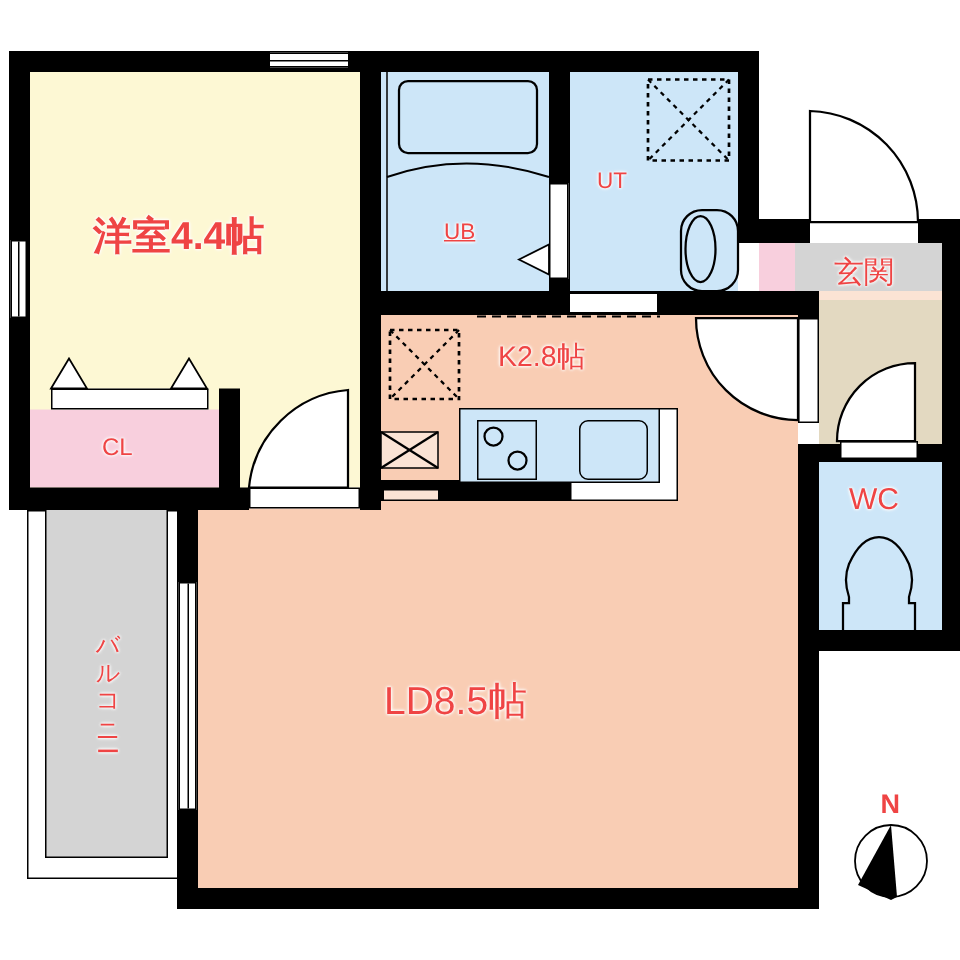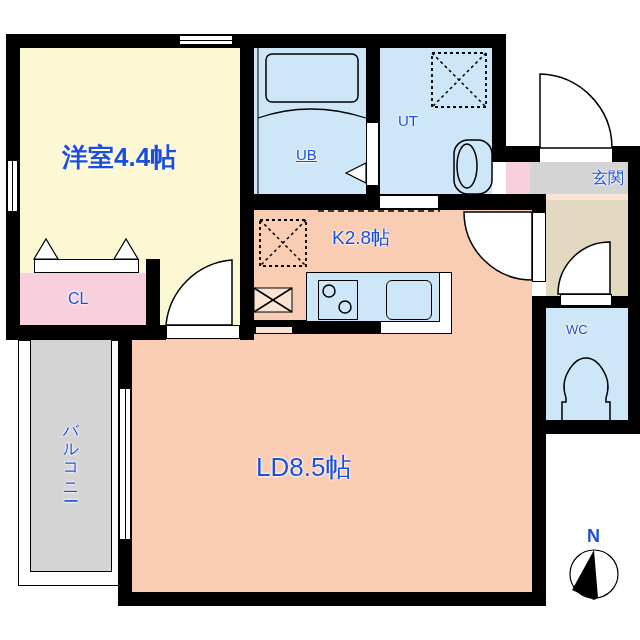--- a/index.html
+++ b/index.html
@@ -1,19 +1,19 @@
 <!DOCTYPE html>
 <html><head>
 <meta charset="utf-8">
 <style>
   html, body { margin:0; padding:0; background:#ffffff; }
   body { width:640px; height:640px; position:relative; overflow:hidden; font-family:"Liberation Sans", sans-serif; }
   .abs { position:absolute; box-sizing:border-box; }
   .wall { position:absolute; background:#000; }
-  .label { position:absolute; color:#1d4ed8; text-shadow: 0 0 2px #fff, 0 0 2px #fff, 0 0 3px #fff; white-space:nowrap; }
+  .label { position:absolute; color:#ef4444; text-shadow: 0 0 2px #fff, 0 0 2px #fff, 0 0 3px #fff; white-space:nowrap; }
   svg { position:absolute; overflow:visible; }
 </style>
 </head>
 <body>
 
 <div class="abs" style="left:20px;top:48px;width:220px;height:282px;background:#FDF8D4;"></div>
 <div class="abs" style="left:20px;top:273px;width:126px;height:52px;background:#F8CFDD;"></div>
 <div class="abs" style="left:34px;top:259px;width:105px;height:14px;background:#fff;border:1px solid #000;"></div>
 
 <div class="abs" style="left:254px;top:48px;width:112px;height:146px;background:#CDE6F8;"></div>
@@ -119,16 +119,16 @@
     <polygon points="594,550 572,590 594,600 598,598" fill="#000"></polygon>
   </g>
 </svg>
 
 <div class="label" style="left:62px;top:140px;font-size:26px;font-weight:bold;">洋室4.4帖</div>
 <div class="label" style="left:68px;top:290px;font-size:16px;">CL</div>
 <div class="label" style="left:296px;top:146px;font-size:15px;text-decoration:underline;">UB</div>
 <div class="label" style="left:398px;top:112px;font-size:15px;">UT</div>
 <div class="label" style="left:332px;top:225px;font-size:19px;">K2.8帖</div>
 <div class="label" style="left:256px;top:450px;font-size:26px;">LD8.5帖</div>
-<div class="label" style="left:556px;top:168px;font-size:16px;margin-left:36px;">玄関</div>
-<div class="label" style="left:566px;top:322px;font-size:13px;">WC</div>
+<div class="label" style="left:556px;top:168px;font-size:20px;">玄関</div>
+<div class="label" style="left:566px;top:322px;font-size:20px;">WC</div>
 <div class="label" style="left:60px;top:412px;font-size:16px;writing-mode:vertical-rl;letter-spacing:2px;">バルコニー</div>
 <div class="label" style="left:587px;top:526px;font-size:18px;font-weight:bold;">N</div>
 
 </body></html>

